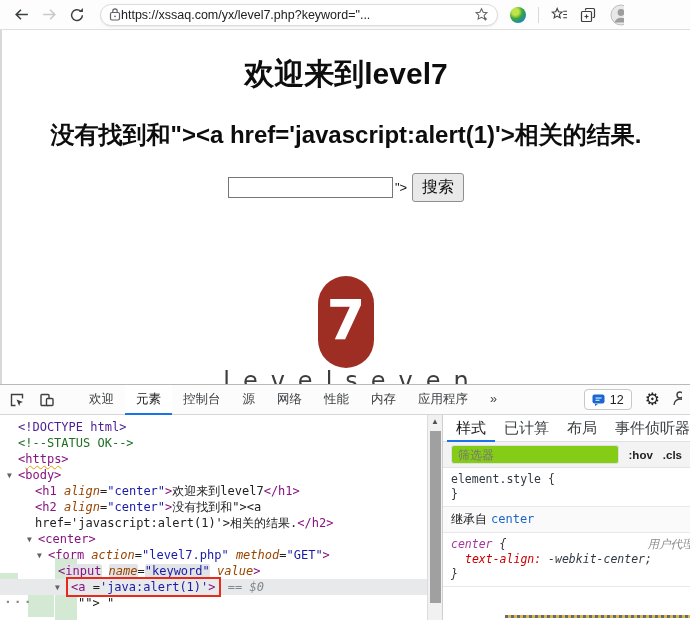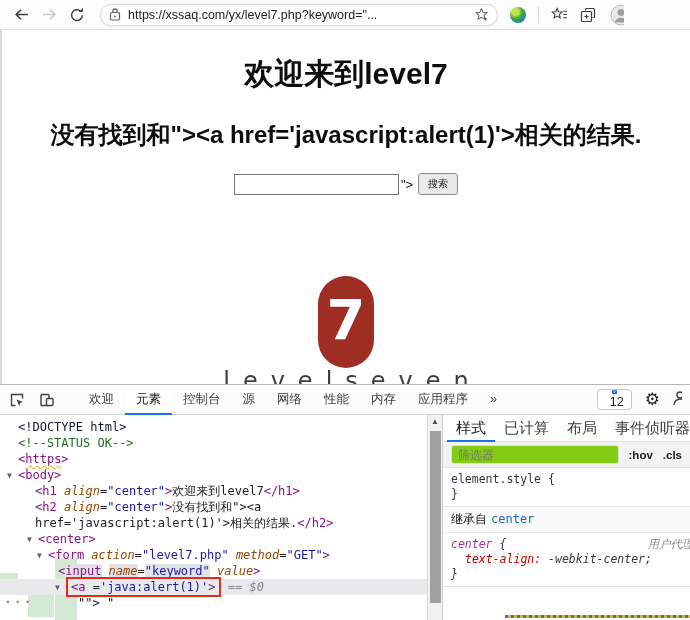--- a/index.html
+++ b/index.html
@@ -7,70 +7,70 @@
     font-family:"Liberation Sans","DejaVu Sans",sans-serif; }
   #canvas { position:relative; width:690px; height:620px; background:#fff; }
 
   
   .topbar { position:absolute; top:0; left:0; width:690px; height:30px; background:#fdfdfd;
     border-bottom:1px solid #dedede; display:flex; align-items:center; padding:0 6px 0 10px; }
   .navbtn { width:22px; height:22px; display:flex; align-items:center; justify-content:center; margin-right:6px; }
   .addrbar { display:flex; align-items:center; width:398px; height:22px; margin-left:6px;
     border:1px solid #dcdcdc; border-radius:12px; background:#fff; padding:0 8px;
     box-shadow:0 1px 2px rgba(0,0,0,.08); }
-  .addrbar .url { flex:1; font-size:12.5px; color:#202124; white-space:nowrap; overflow:hidden; margin-left:7px; }
+  .addrbar .url { flex:1; font-size:12.5px; color:#202124; white-space:nowrap; overflow:hidden; margin-left:0; }
   .tb-ic { margin-left:12px; display:flex; align-items:center; }
   .vsep { width:1px; height:16px; background:#d8d8d8; margin-left:12px; }
   .idm { width:16px; height:16px; border-radius:50%;
     background:radial-gradient(circle at 34% 30%, #bfe34a 0 22%, #3aa835 45%, #1f7fd0 78%, #15549c 100%); }
   .avatar-clip { width:14px; height:22px; overflow:hidden; margin-left:14px; }
 
   
   .page { position:absolute; top:30px; left:0; width:690px; height:354px; background:#fff;
     border-left:2px solid #d8d8d8; overflow:hidden; }
   .page h1 { padding-top:24px; text-align:center; font-size:30px; font-weight:bold; color:#0d0d0d; }
   .page .h2wrap { margin-top:24px; display:flex; justify-content:center; overflow:hidden; }
   .page h2 { font-size:24px; font-weight:bold; white-space:nowrap; color:#0d0d0d; }
   .srow { margin-top:22px; display:flex; justify-content:center; align-items:center; }
   .srow input { width:165px; height:21px; border:1px solid #767676; background:#fff; font-size:12px; padding:0 3px; }
   .srow .suffix { font-size:13px; margin:0 5px 0 2px; color:#111; }
-  .srow button { font-size:10px; padding:3px 9px; border:1px solid #8f8f8f; background:#e9e9e9;
+  .srow button { font-size:16px; padding:3px 9px; border:1px solid #8f8f8f; background:#e9e9e9;
     border-radius:3px; color:#111; }
   .logo { position:absolute; left:50%; transform:translateX(-50%); top:246px; width:56px; height:92px;
     border-radius:28px; display:flex; align-items:center; justify-content:center; }
   .logo span { color:#fff; font-size:56px; font-weight:bold; font-family:"DejaVu Sans",sans-serif; line-height:1; padding-bottom:4px; }
   .logotext { position:absolute; top:337px; left:0; width:100%; height:17px; overflow:hidden;
     text-align:center; font-size:24px; letter-spacing:13px; padding-left:13px; color:#3d3d3d;
     font-family:"DejaVu Sans",sans-serif; }
 
   
   .devtools { position:absolute; top:384px; left:0; width:690px; height:236px; background:#fff;
     border-top:1px solid #b9b9b9; }
   .dt-toolbar { height:30px; display:flex; align-items:center; padding:0 8px; background:#fcfcfc;
     border-bottom:1px solid #d6d6d6; }
   .dt-toolbar .tool { margin-right:12px; display:flex; align-items:center; }
   .dt-tabs { display:flex; align-items:center; height:30px; margin-left:10px; }
   .dt-tab { font-size:12.5px; color:#3c4043; padding:0 11px; height:30px; line-height:29px; white-space:nowrap; }
   .dt-tab.active { background:#fff; color:#1a1a1a; box-shadow:inset 0 -2px 0 #1a73e8; }
   .dt-right { margin-left:auto; display:flex; align-items:center; }
   .issues-btn { display:flex; align-items:center; border:1px solid #c8c8c8; border-radius:4px;
-    background:#fff; height:21px; padding:0 7px; margin-right:13px;flex-direction:column; }
+    background:#fff; height:21px; padding:0 7px; margin-right:13px; }
   .issues-btn .cnt { font-size:12.5px; color:#202124; margin-left:5px; }
   .gear { font-family:"DejaVu Sans",sans-serif; font-size:17px; color:#222; margin-right:10px; line-height:1; }
   .person-clip { width:12px; height:22px; overflow:hidden; }
 
   .dt-main { position:relative; display:flex; height:205px; }
   
   .tree { position:relative; width:427px; height:205px; overflow:hidden; padding-top:4px;
     font-family:"DejaVu Sans Mono",monospace; font-size:12px; }
   .dline { position:relative; height:16px; line-height:16px; white-space:nowrap; z-index:1; }
   .dline.sel { background:#e7e9eb; }
   .arw { display:inline-block; width:11px; margin-left:-11px; font-size:8px; color:#5f6368;
     vertical-align:1px; text-align:left; }
-  .d  { color:#0f172a; }
+  .d  { color:#4c1d95; }
   .cm { color:#236e25; }
   .tg { color:#881280; }
   .at { color:#994500;font-style:italic; }
   .av { color:#1a1aa6; }
   .tx { color:#202124; }
   .gr { color:#80868b; font-style:italic; }
   .hl { background:#e1e3e6; border-radius:2px; }
   .sq { text-decoration:underline wavy #e0a000 1px; text-underline-offset:2px; }
   .redbox { display:inline-block; border:2px solid #e8291c; padding:0 3px; margin:-3px 0; position:relative; z-index:2; background:transparent; }
   .dots-marker { position:absolute; left:4px; top:180px; height:16px; line-height:14px;

